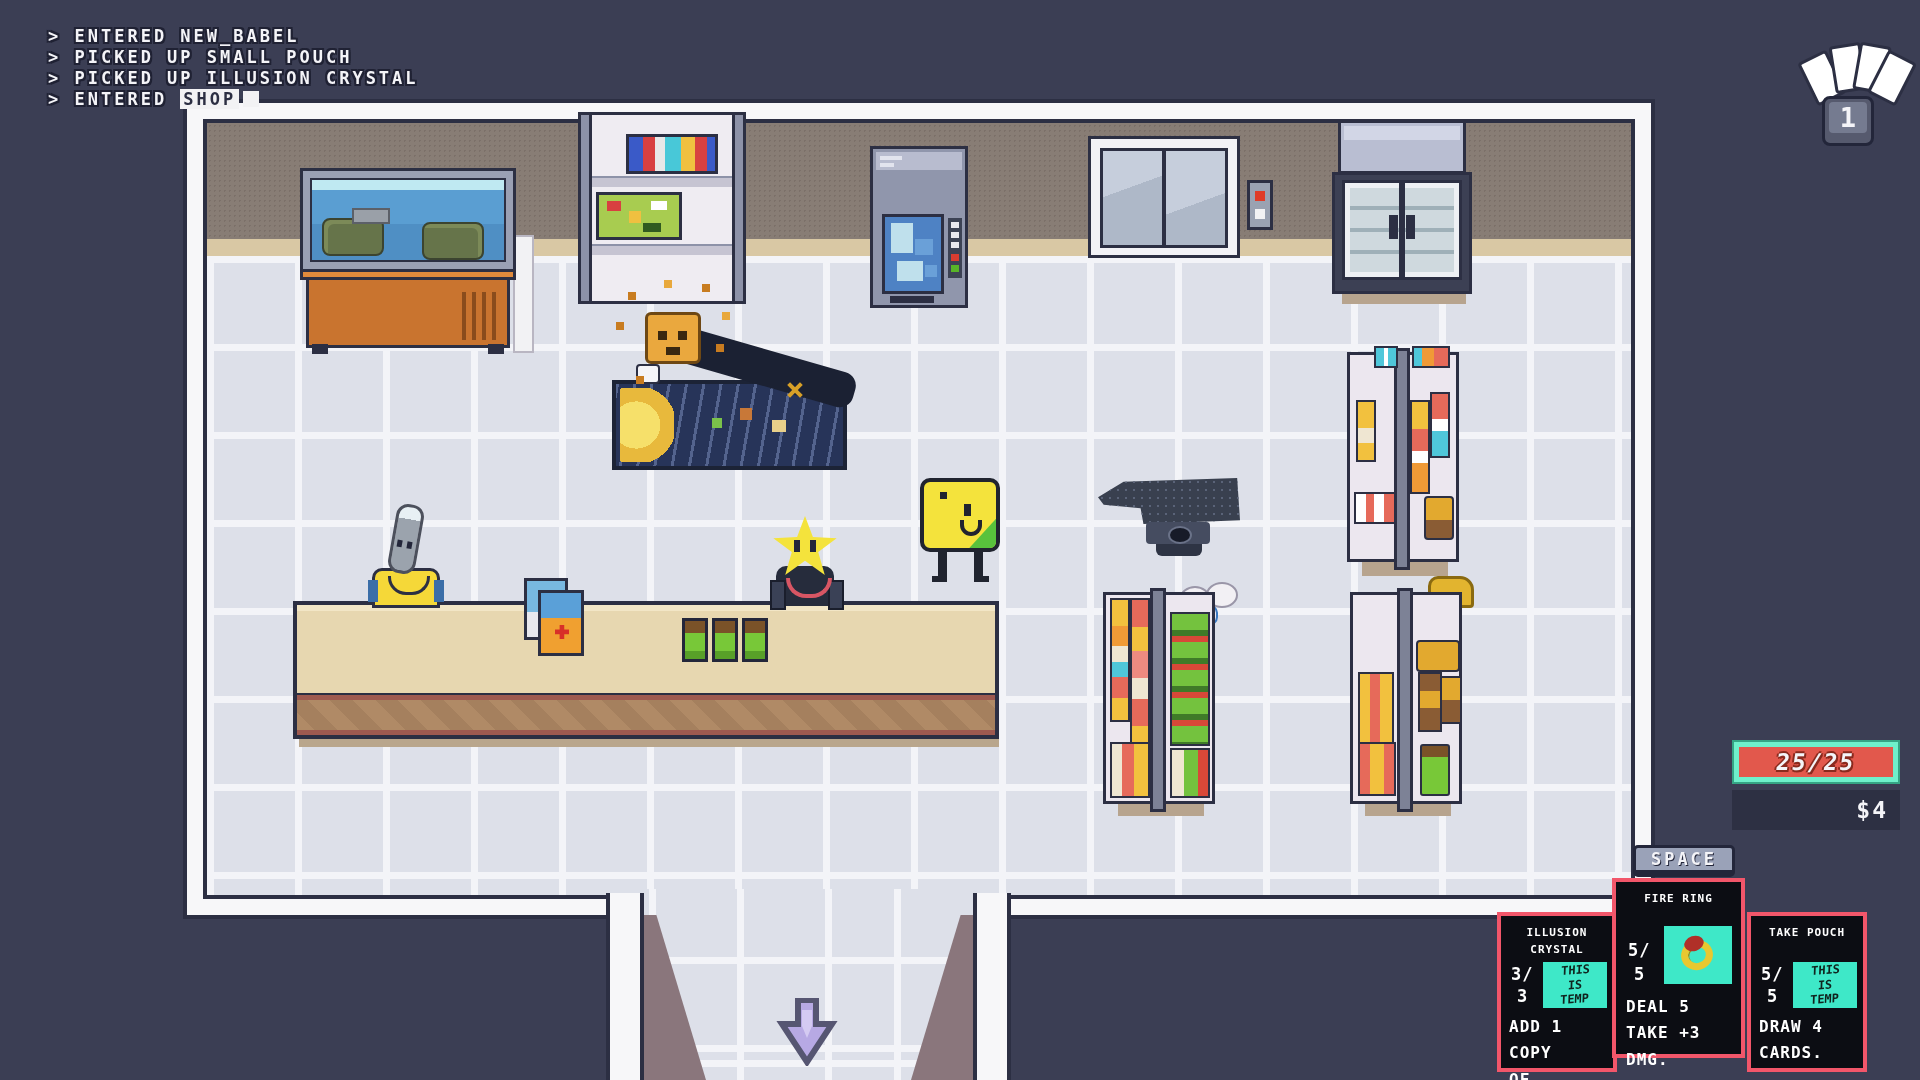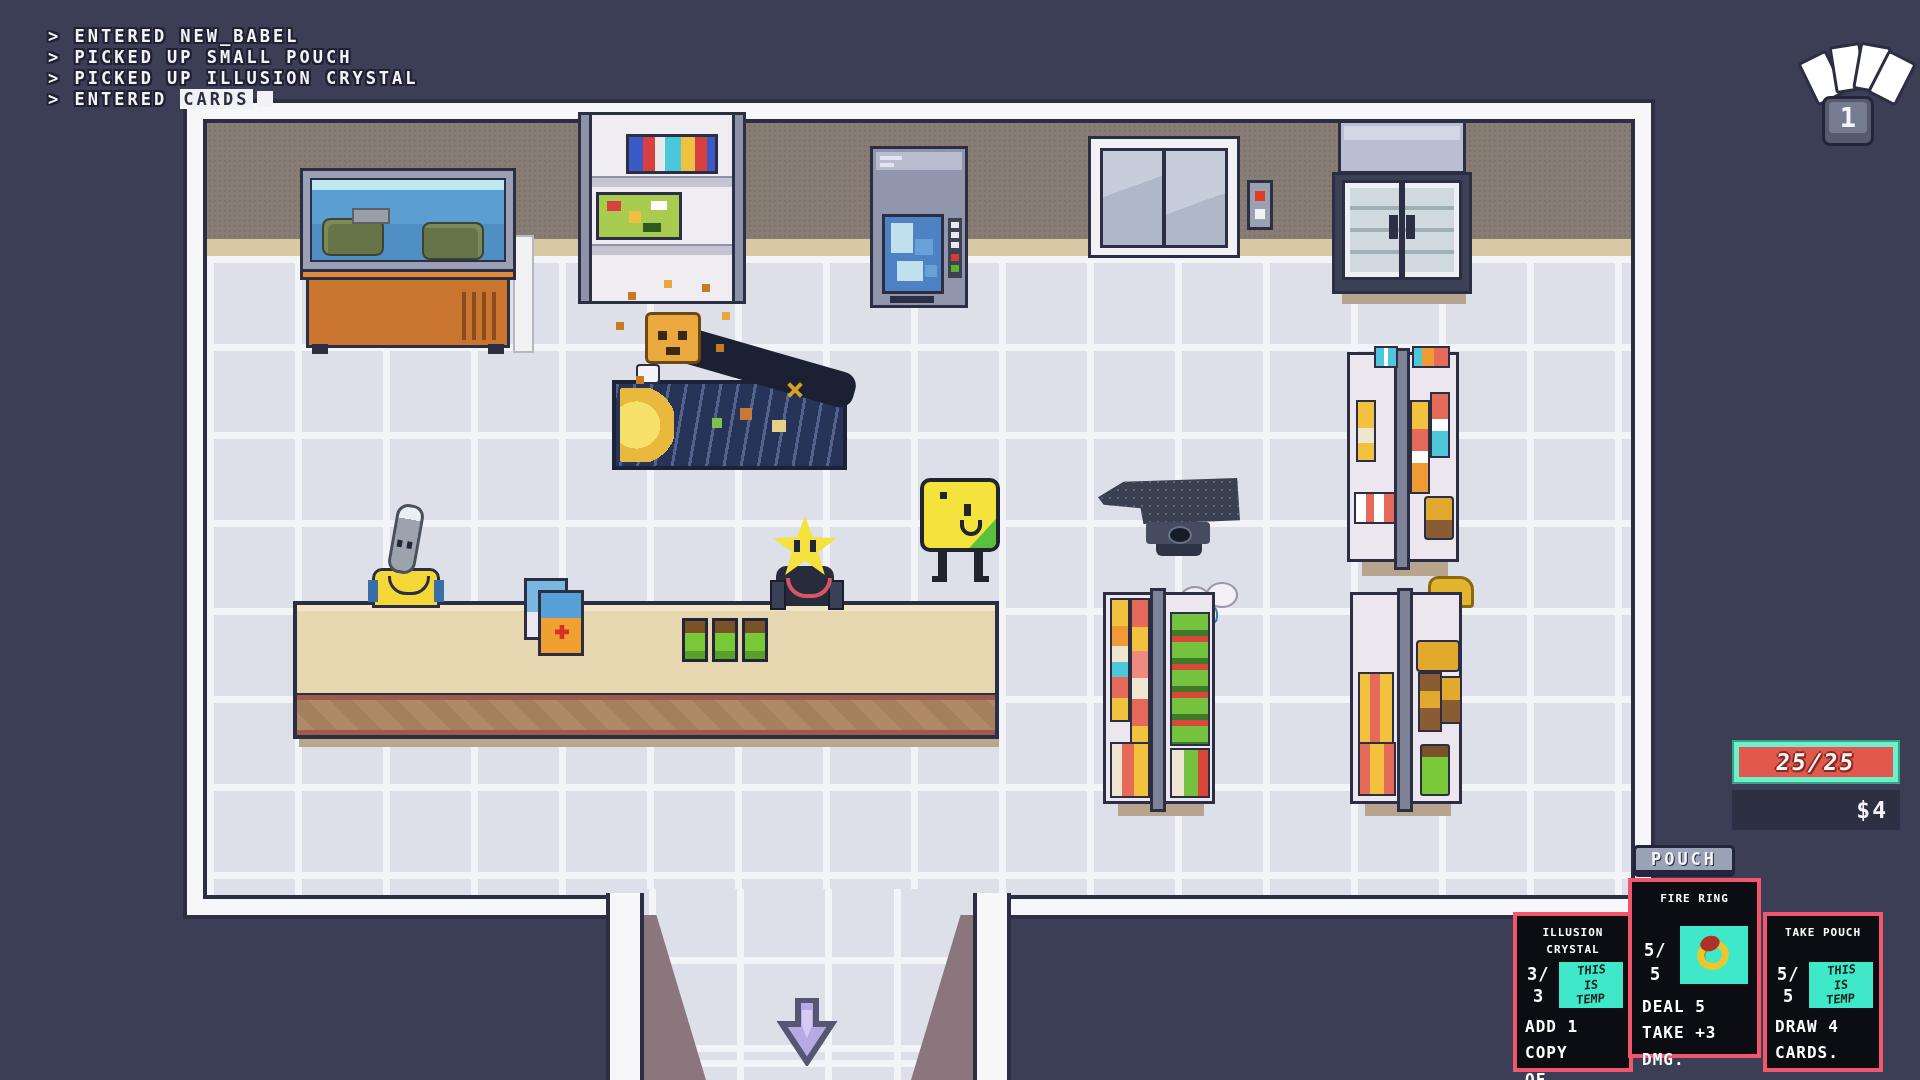--- a/index.html
+++ b/index.html
@@ -20,21 +20,21 @@
   .baseboard{position:absolute;left:0;top:116px;width:100%;height:17px;background:#d9c8a4;
       border-bottom:3px solid #bcae8e;}
   .floor{background-color:#dde0e9;background-image:
       repeating-linear-gradient(90deg,#f3f4f8 0 7px,rgba(0,0,0,0) 7px 88px),
       repeating-linear-gradient(180deg,#f3f4f8 0 7px,rgba(0,0,0,0) 7px 88px),
       repeating-linear-gradient(180deg,rgba(168,172,188,.5) 0 2px,rgba(0,0,0,0) 2px 88px);}
   .floor-main{position:absolute;left:0;top:133px;width:100%;height:647px;}
   
   .ob{border:3px solid #2c2f43;box-sizing:border-box;}
   
-  .card{background:#0c0d13;border:4px solid #f2566a;box-sizing:border-box;color:#fff;margin-left:16px;}
+  .card{background:#0c0d13;border:4px solid #f2566a;box-sizing:border-box;color:#fff;}
   .card-title{position:absolute;left:0;right:0;top:9px;text-align:center;font-size:11px;
       font-weight:bold;letter-spacing:1px;white-space:pre-line;line-height:1.5;}
   .card-cost{position:absolute;font-weight:bold;font-size:17px;letter-spacing:1px;}
   .card-art{position:absolute;background:#3ee8c8;}
   .art-text{position:absolute;inset:0;display:flex;align-items:center;justify-content:center;
       color:#10241e;font-weight:bold;font-size:12px;line-height:1.2;text-align:center;
       white-space:pre-line;transform:rotate(-4deg) skewX(-6deg);}
   .card-desc{position:absolute;font-size:16px;font-weight:bold;letter-spacing:1px;
       line-height:1.65;white-space:pre-line;}
   .keycap{background:#9aa2b8;border:3px solid #23263a;border-bottom-width:7px;border-radius:5px;
@@ -262,21 +262,21 @@
     <div class="abs" style="left:1440px;top:676px;width:18px;height:44px;background:linear-gradient(#e2a92f 0 50%,#8a5c34 50% 100%);border:2px solid #2c2f43;"></div>
     <div class="abs" style="left:1358px;top:742px;width:34px;height:50px;background:linear-gradient(90deg,#e66a5a 0 10px,#f2c13e 10px 24px,#e66a5a 24px 34px);border:2px solid #2c2f43;"></div>
     <div class="abs" style="left:1420px;top:744px;width:26px;height:48px;background:linear-gradient(#7a5228 0 22%,#78c838 22% 100%);border:2px solid #2c2f43;border-radius:3px;"></div>
   </div>
 
   <div class="abs" style="left:48px;top:26px;font-size:17px;line-height:21px;">
     <div class="pxtext">&gt; ENTERED NEW_BABEL</div>
     <div class="pxtext">&gt; PICKED UP SMALL POUCH</div>
     <div class="pxtext">&gt; PICKED UP ILLUSION CRYSTAL</div>
     <div>
-      <span class="pxtext">&gt; ENTERED </span><span style="background:#f2f2f4;color:#2c2f43;font-weight:bold;padding:0 3px;letter-spacing:3px;">CARDS</span><span style="display:inline-block;width:16px;height:16px;background:#f2f2f4;vertical-align:-2px;margin-left:4px;"></span>
+      <span class="pxtext">&gt; ENTERED </span><span style="background:#f2f2f4;color:#2c2f43;font-weight:bold;padding:0 3px;letter-spacing:3px;">SHOP</span><span style="display:inline-block;width:16px;height:16px;background:#f2f2f4;vertical-align:-2px;margin-left:4px;"></span>
     </div>
   </div>
 
   <div class="abs">
     <div class="abs" style="left:1806px;top:54px;width:26px;height:42px;background:#fff;border:3px solid #2c2f43;border-radius:4px;transform:rotate(-26deg);"></div>
     <div class="abs" style="left:1832px;top:44px;width:26px;height:42px;background:#fff;border:3px solid #2c2f43;border-radius:4px;transform:rotate(-9deg);"></div>
     <div class="abs" style="left:1856px;top:44px;width:26px;height:42px;background:#fff;border:3px solid #2c2f43;border-radius:4px;transform:rotate(10deg);"></div>
     <div class="abs" style="left:1876px;top:54px;width:26px;height:42px;background:#fff;border:3px solid #2c2f43;border-radius:4px;transform:rotate(27deg);"></div>
     <div class="abs" style="left:1822px;top:96px;width:52px;height:50px;background:#565a6e;border:3px solid #23263a;border-radius:8px;box-sizing:border-box;">
       <div class="abs" style="left:4px;top:3px;right:4px;bottom:10px;background:#757b90;border-radius:4px;display:flex;align-items:center;justify-content:center;color:#f4f4f8;font-weight:bold;font-size:27px;">1</div>
@@ -287,21 +287,21 @@
     <div class="abs" style="left:5px;top:5px;right:5px;bottom:5px;background:#e2584c;display:flex;align-items:center;justify-content:center;">
       <span style="color:#f4f4f8;font-weight:bold;font-size:23px;letter-spacing:2px;transform:skewX(-8deg);text-shadow:2px 2px 0 #8a2a1e,-2px 0 #8a2a1e,0 -2px #8a2a1e,2px 0 #8a2a1e,0 2px #8a2a1e;">25/25</span>
     </div>
   </div>
 
   <div class="abs" style="left:1732px;top:790px;width:168px;height:40px;background:#2d3043;display:flex;align-items:center;justify-content:flex-end;padding-right:12px;box-sizing:border-box;">
     <span style="color:#f4f4f8;font-weight:bold;font-size:23px;letter-spacing:2px;">$4</span>
   </div>
 
   <div class="abs keycap" style="left:1633px;top:845px;width:102px;height:32px;">
-    <span style="color:#f4f4f8;font-weight:bold;font-size:17px;letter-spacing:3px;text-shadow:1px 1px 0 #23263a;">POUCH</span>
+    <span style="color:#f4f4f8;font-weight:bold;font-size:17px;letter-spacing:3px;text-shadow:1px 1px 0 #23263a;">SPACE</span>
   </div>
 
   <div class="abs card" style="left:1497px;top:912px;width:120px;height:160px;">
     <div class="card-title">ILLUSION
 CRYSTAL</div>
     <div class="card-cost" style="left:10px;top:48px;">3/</div>
     <div class="card-cost" style="left:16px;top:70px;">3</div>
     <div class="card-art" style="left:42px;top:46px;width:64px;height:46px;">
       <div class="art-text">THIS
 IS

